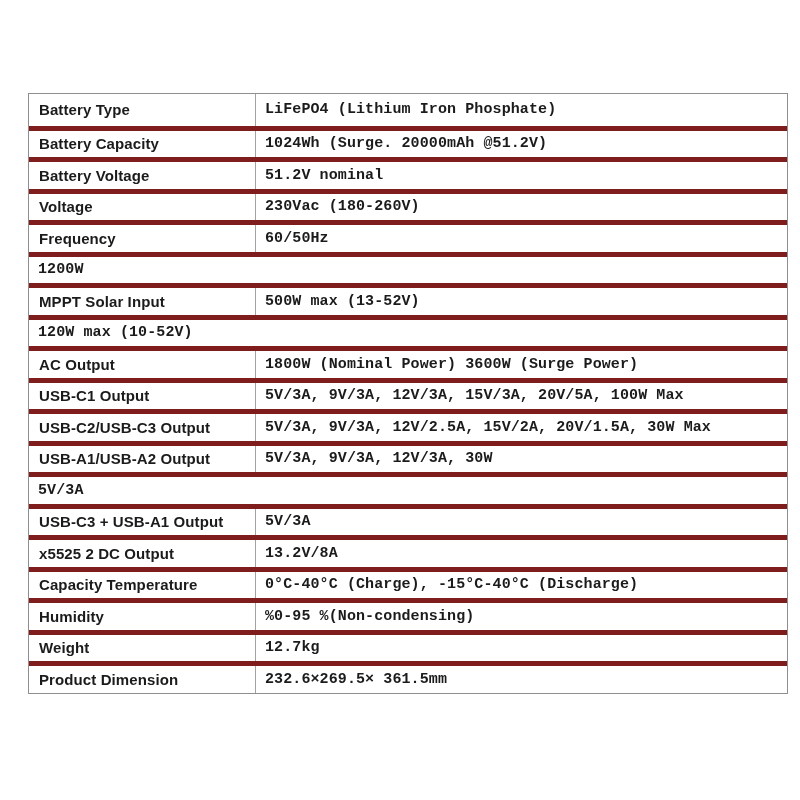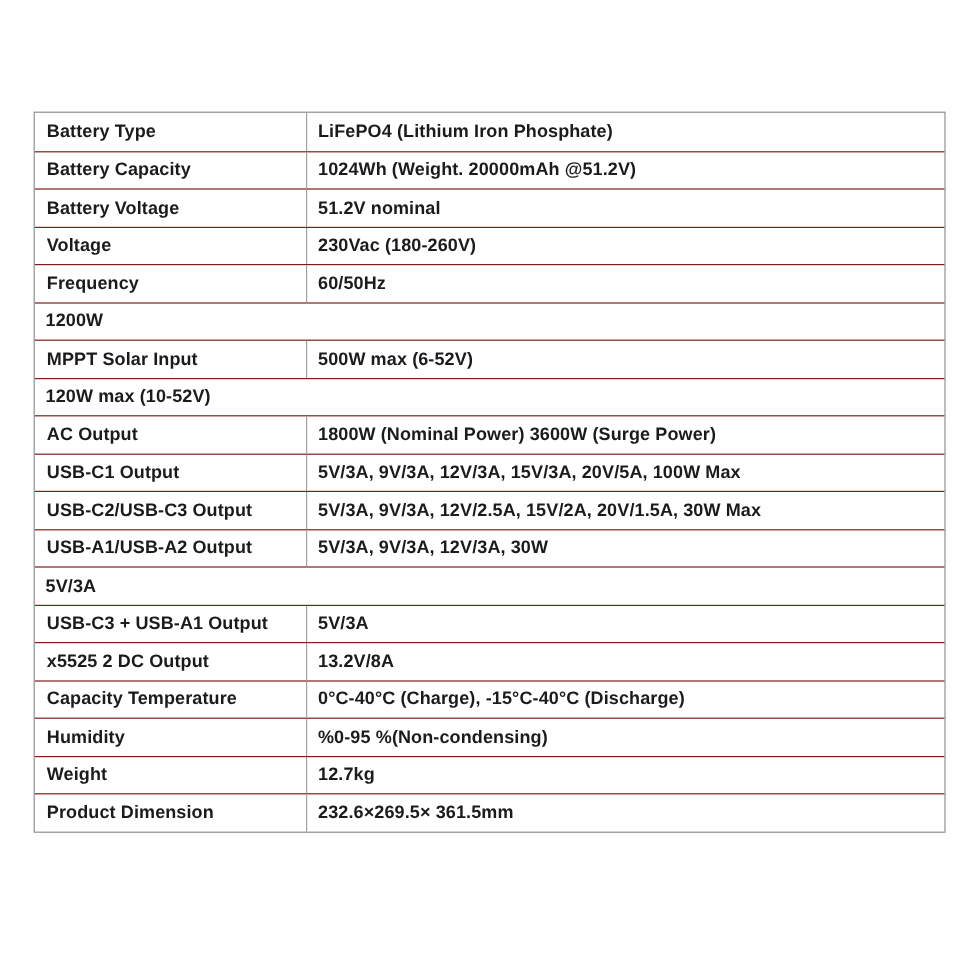--- a/index.html
+++ b/index.html
@@ -22,21 +22,21 @@
     left: 28px;
     top: 93px;
     width: 760px;
     box-sizing: border-box;
     border: 1px solid #8f8f8f;
     background: #ffffff;
   }
   .spec-row {
     display: flex;
     height: 31.5px;
-    border-top: 1px solid #7f1d1d;
+    border-top: 5px solid #7f1d1d;
     box-sizing: border-box;
   }
   .spec-row:first-child {
     border-top: none;
   }
   .cell {
     display: flex;
     align-items: center;
     box-sizing: border-box;
     font-size: 15px;
@@ -48,53 +48,54 @@
   }
   .cell.label {
     width: 227px;
     flex: 0 0 227px;
     padding-left: 10px;
     border-right: 1px solid #a2a2a2;
   }
   .cell.value {
     flex: 1 1 auto;
     padding-left: 9px;
+    font-family: Liberation Mono, monospace;
   }
 </style>
 </head>
 <body>
 
 <div class="page">
   <div class="spec-table" id="spec-table">
       <div class="spec-row">
         <div class="cell label">Battery Type</div>
         <div class="cell value">LiFePO4 (Lithium Iron Phosphate)</div>
       </div>
       <div class="spec-row">
         <div class="cell label">Battery Capacity</div>
-        <div class="cell value">1024Wh (Weight. 20000mAh @51.2V)</div>
+        <div class="cell value">1024Wh (Surge. 20000mAh @51.2V)</div>
       </div>
       <div class="spec-row">
         <div class="cell label">Battery Voltage</div>
         <div class="cell value">51.2V nominal</div>
       </div>
       <div class="spec-row">
         <div class="cell label">Voltage</div>
         <div class="cell value">230Vac (180-260V)</div>
       </div>
       <div class="spec-row">
         <div class="cell label">Frequency</div>
         <div class="cell value">60/50Hz</div>
       </div>
       <div class="spec-row">
         <div class="cell value">1200W</div>
       </div>
       <div class="spec-row">
         <div class="cell label">MPPT Solar Input</div>
-        <div class="cell value">500W max (6-52V)</div>
+        <div class="cell value">500W max (13-52V)</div>
       </div>
       <div class="spec-row">
         <div class="cell value">120W max (10-52V)</div>
       </div>
       <div class="spec-row">
         <div class="cell label">AC Output</div>
         <div class="cell value">1800W (Nominal Power) 3600W (Surge Power)</div>
       </div>
       <div class="spec-row">
         <div class="cell label">USB-C1 Output</div>

